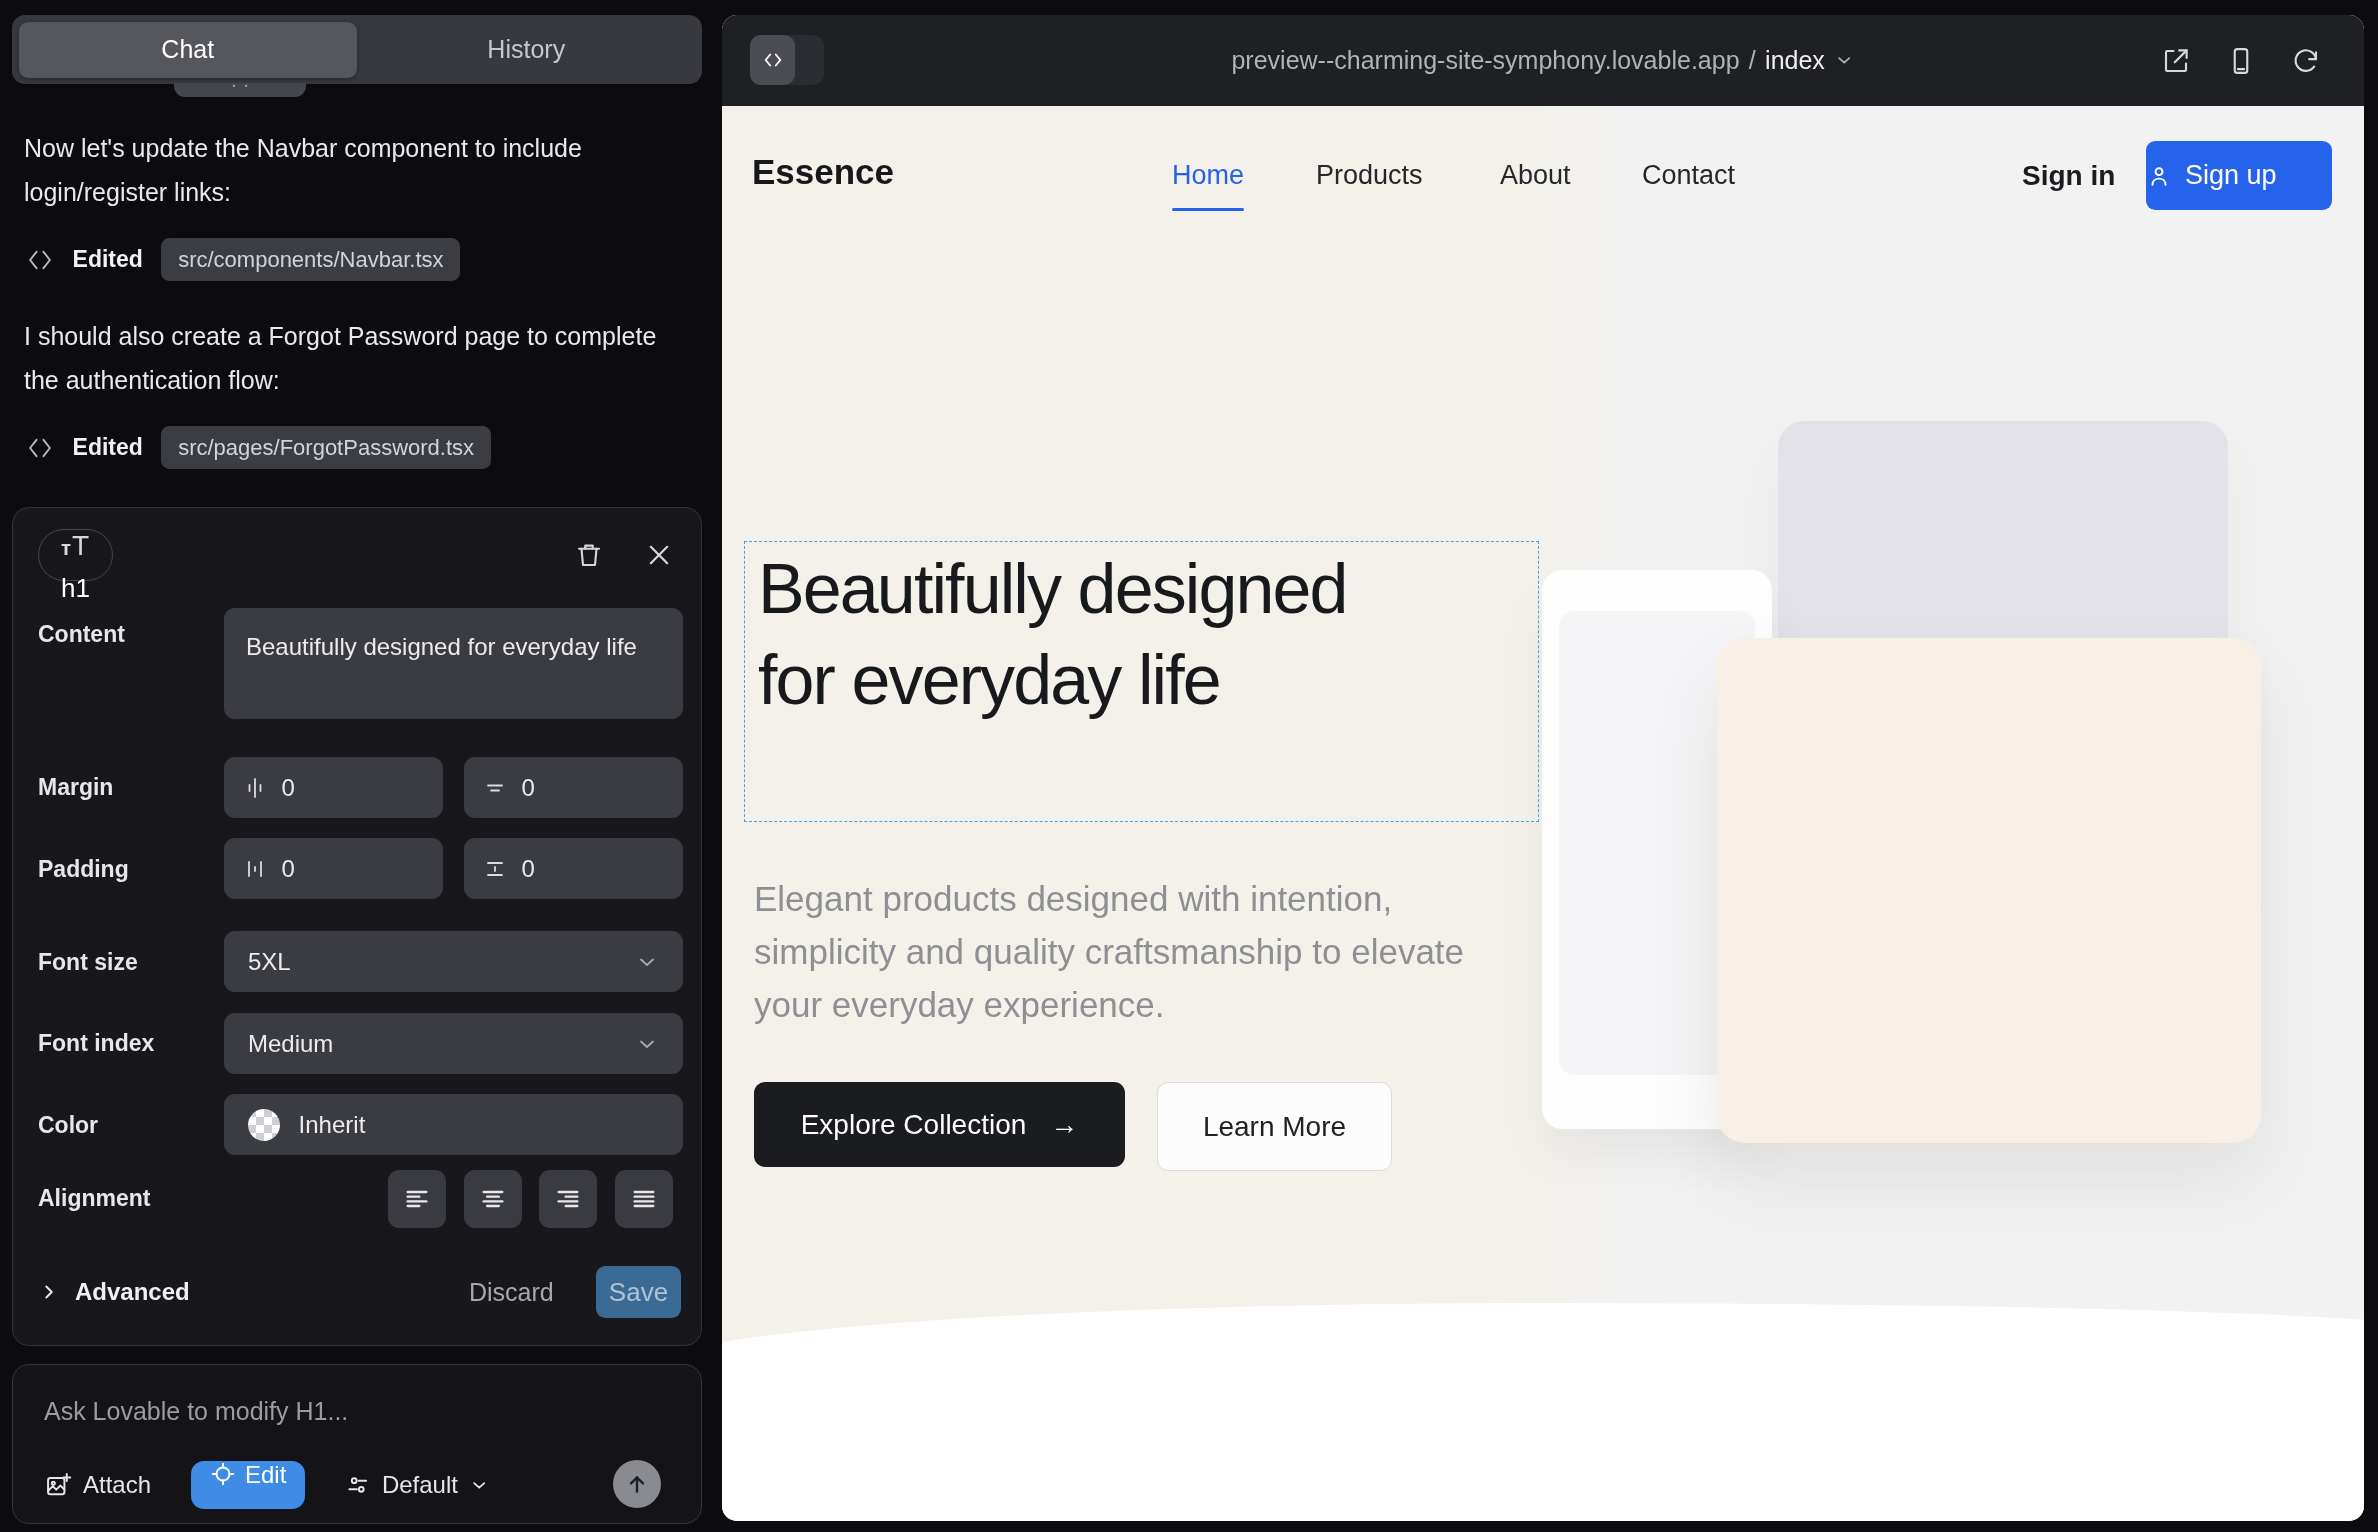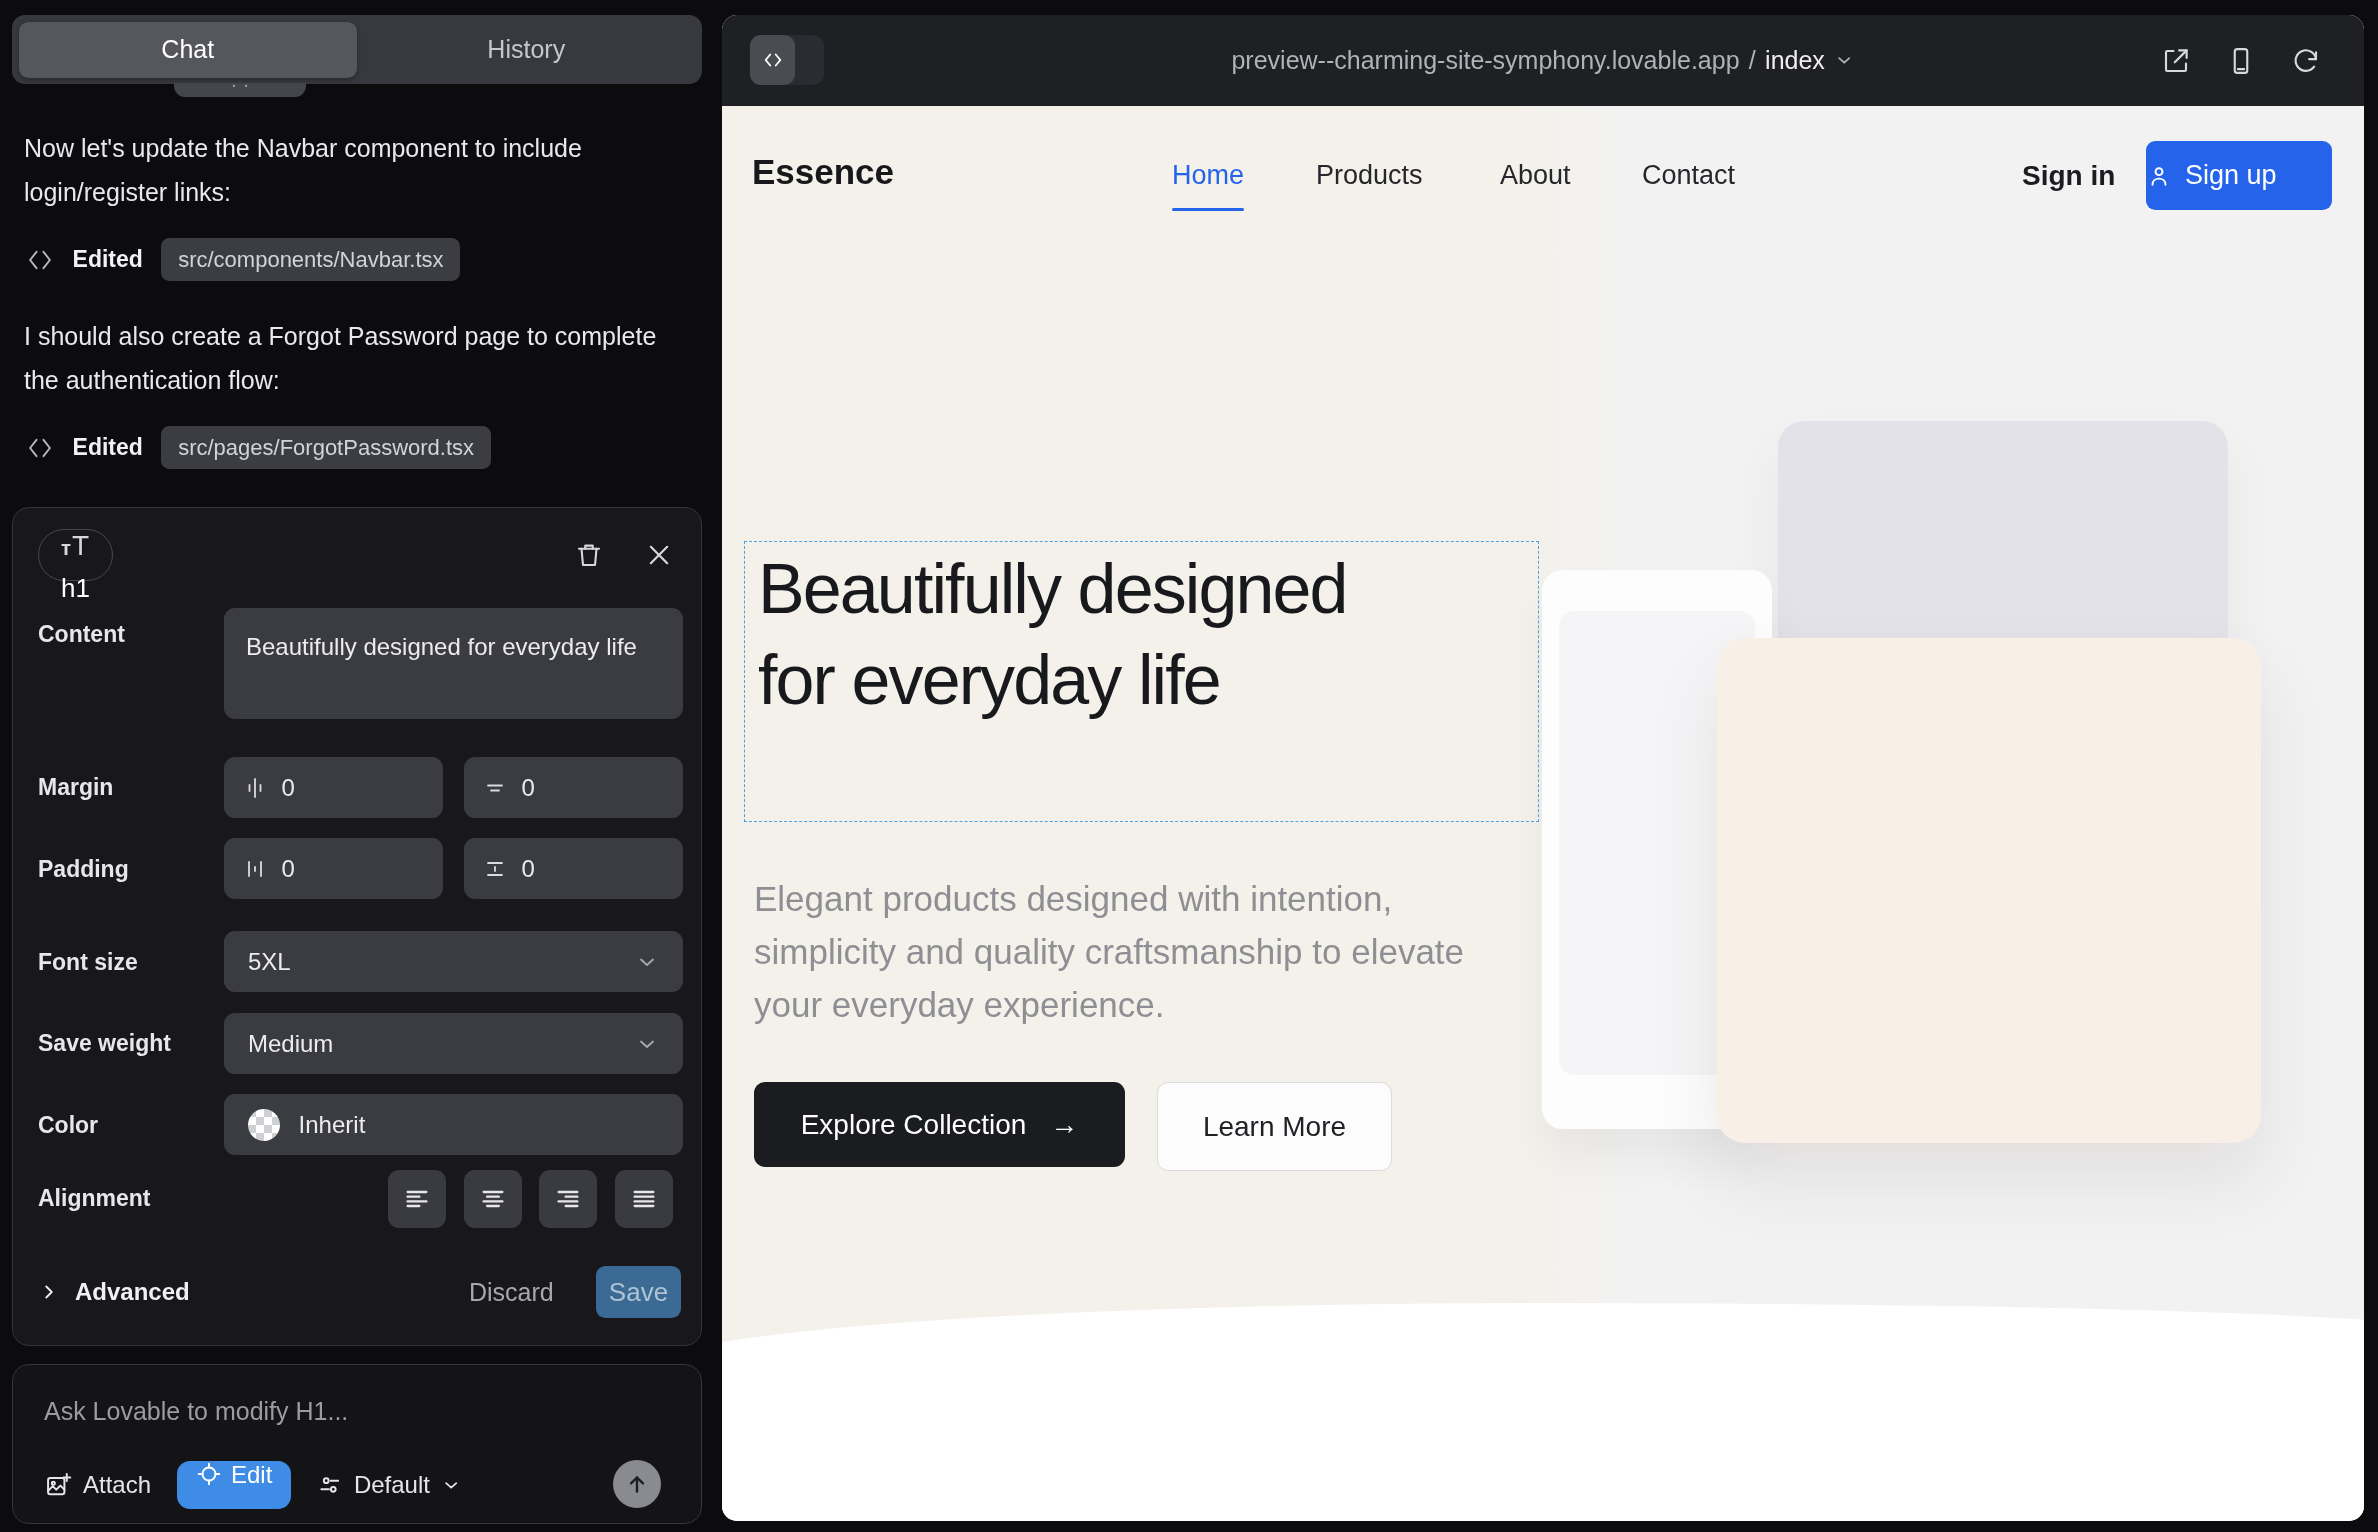--- a/index.html
+++ b/index.html
@@ -39,21 +39,21 @@
   .align-row { position:absolute; left:375px; top:662px; display:flex; gap:17.6px; }
   .align-btn { width:58px; height:58px; background:#3a3b41; border-radius:11px; display:flex; align-items:center; justify-content:center; color:#e8e8ea; cursor:pointer; }
   .adv { position:absolute; left:25px; top:758px; height:52px; display:flex; align-items:center; gap:15px; color:#f0f0f2; font-size:24px; font-weight:600; cursor:pointer; }
   .discard { position:absolute; left:456px; top:758px; height:52px; display:flex; align-items:center; font-size:25px; color:#a7a8ad; cursor:pointer; }
   .save { position:absolute; left:583px; top:758px; width:85px; height:52px; background:#3b6b94; border-radius:9.3px; display:flex; align-items:center; justify-content:center; font-size:26px; color:#aec3d4; cursor:pointer; }
 
   
   .composer { position:absolute; left:12px; top:1364px; width:690px; height:160px; background:#141417; border:1.9px solid #36373c; border-radius:16.7px; }
   .composer input { position:absolute; left:31px; top:32px; width:612px; background:transparent; border:none; outline:none; font-size:25px; color:#e8e8ea; font-family:inherit; }
   .composer input::placeholder { color:#9b9ca1; }
-  .composer-row { position:absolute; left:31px; top:96px; height:48px; display:flex; align-items:center; gap:26px; }
+  .composer-row { position:absolute; left:31px; top:96px; height:48px; display:flex; align-items:center; gap:40px; }
   .c-item { display:flex; align-items:center; gap:11px; color:#e6e6e9; font-size:24px; cursor:pointer; }
   .edit-pill { display:flex; align-items:flex-start; gap:9.3px; background:#3e8ce6; color:#fff; border-radius:13px; height:48px; padding:0 18.6px; font-size:24px; cursor:pointer; }
   .send-btn { position:absolute; left:600px; top:95px; width:48px; height:48px; border-radius:50%; background:#8a8b90; display:flex; align-items:center; justify-content:center; color:#1d1e21; cursor:pointer; }
 
   
   .preview { position:absolute; left:722px; top:15px; width:1642px; height:1506px; border-radius:15px; overflow:hidden; background:#ffffff; }
   .chrome { position:absolute; left:0; top:0; width:100%; height:91px; background:#1f2024; display:flex; align-items:center; }
   .toggle { position:absolute; left:28px; top:20.4px; width:74px; height:50px; background:#2b2c31; border-radius:11px; cursor:pointer; }
   .toggle-seg { position:absolute; left:0; top:0; width:45px; height:50px; background:#4b4c52; border-radius:11px; display:flex; align-items:center; justify-content:center; color:#fff; }
   .urlbar { position:absolute; left:0; right:0; top:0; height:91px; display:flex; align-items:center; justify-content:center; gap:9.3px; font-size:25px; cursor:pointer; }
@@ -189,21 +189,21 @@
     <div class="field-label" style="top:441px;">Font size</div>
     <div class="ctl select" style="top:423px;">
       <span>5XL</span>
       <span class="chev">
           <svg width="24" height="24" viewBox="0 0 24 24" fill="none" stroke="currentColor" stroke-width="1.8" stroke-linecap="round" stroke-linejoin="round">
             <polyline points="6 9.5 12 15 18 9.5"></polyline>
           </svg>
         </span>
     </div>
 
-    <div class="field-label" style="top:522px;">Save weight</div>
+    <div class="field-label" style="top:522px;">Font index</div>
     <div class="ctl select" style="top:505px;">
       <span>Medium</span>
       <span class="chev">
           <svg width="24" height="24" viewBox="0 0 24 24" fill="none" stroke="currentColor" stroke-width="1.8" stroke-linecap="round" stroke-linejoin="round">
             <polyline points="6 9.5 12 15 18 9.5"></polyline>
           </svg>
         </span>
     </div>
 
     <div class="field-label" style="top:604px;">Color</div>

